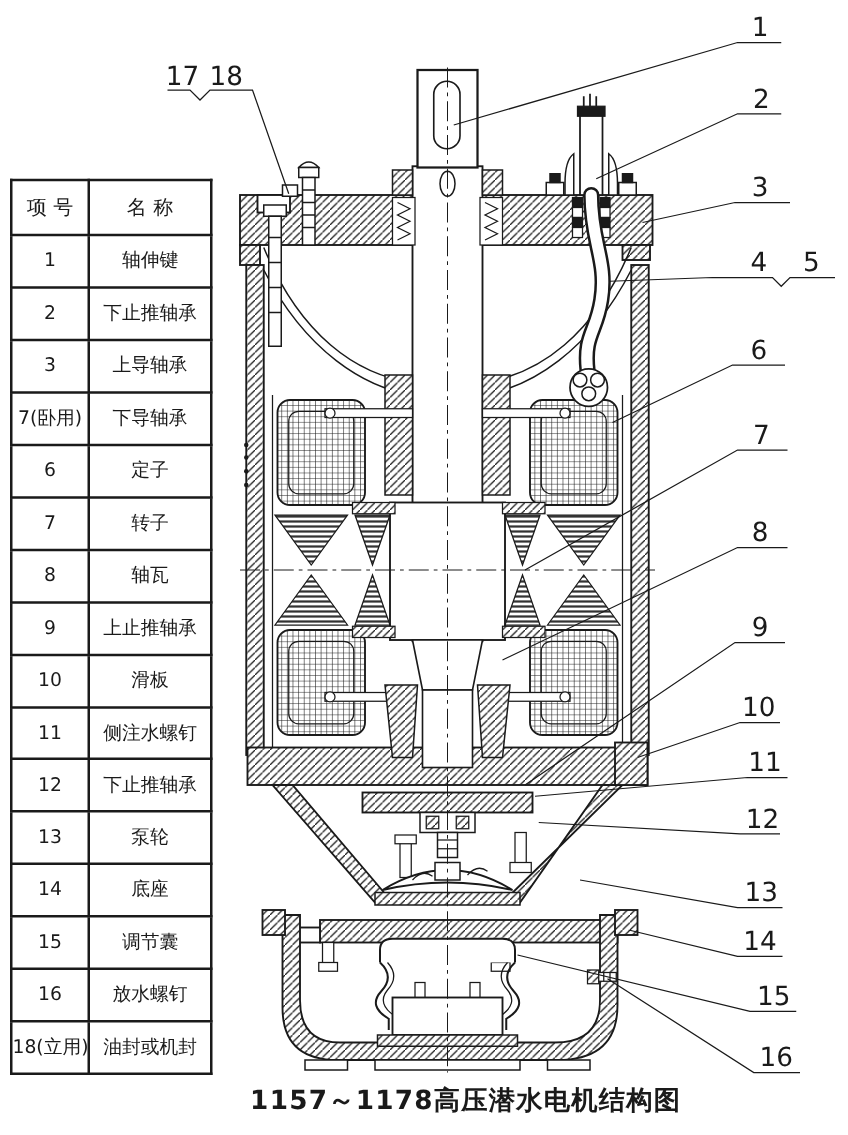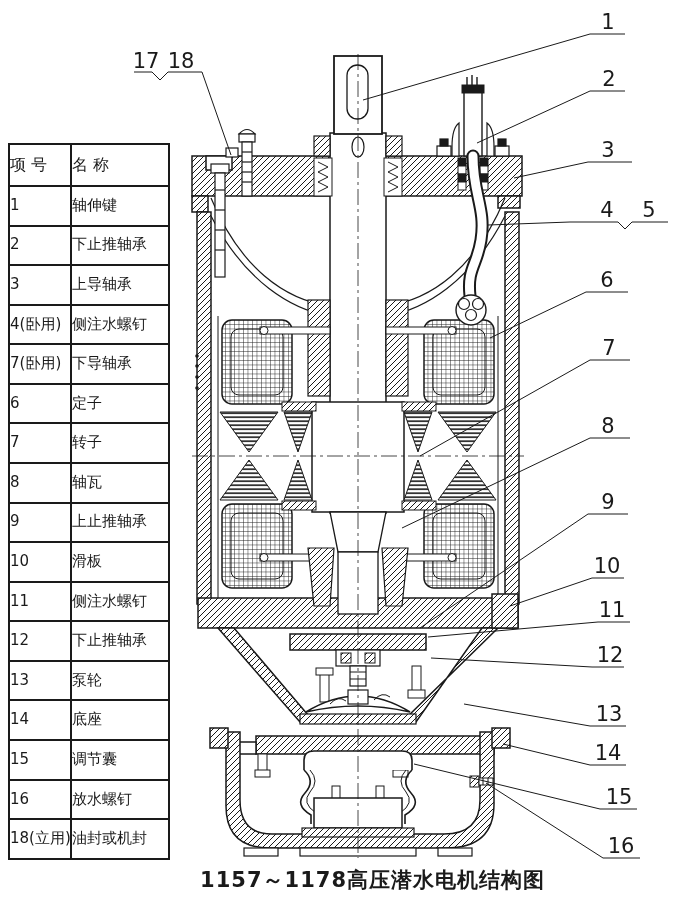--- a/index.html
+++ b/index.html
@@ -1,21 +1,21 @@
 <!DOCTYPE html>
 <html><head>
 <meta charset="utf-8">
 <style>
   html,body{margin:0;padding:0;background:#ffffff;}
   #stage{position:relative;width:678px;height:908px;background:#fff;overflow:hidden;
          font-family:"DejaVu Sans","Liberation Sans",sans-serif;color:#1a1a1a;}
   #drawing{position:absolute;left:0;top:0;}
   table.parts{position:absolute;left:8px;top:143px;width:160px;height:717px;
     border-collapse:collapse;table-layout:fixed;}
-  table.parts td{border:2px solid #1a1a1a;text-align:left;vertical-align:middle;
+  table.parts td{border:2px solid #1a1a1a;text-align:center;vertical-align:middle;
     padding:0;font-size:15px;line-height:1.05;white-space:nowrap;overflow:hidden;}
   table.parts td.no{font-size:15px;}
   table.parts tr.hdr td{font-size:16px;}
   #title{position:absolute;left:175px;top:866px;width:370px;text-align:right;
     font-size:21px;font-weight:bold;letter-spacing:1px;}
   svg text.co{font-size:21px;fill:#1a1a1a;text-anchor:middle;}
 </style>
 </head>
 <body>
 
@@ -35,24 +35,20 @@
           <td class="no">1</td>
           <td>轴伸键</td>
         </tr>
     <tr>
           <td class="no">2</td>
           <td>下止推轴承</td>
         </tr>
     <tr>
           <td class="no">3</td>
           <td>上导轴承</td>
-        </tr>
-    <tr>
-          <td class="no">4(卧用)</td>
-          <td>侧注水螺钉</td>
         </tr>
     <tr>
           <td class="no">7(卧用)</td>
           <td>下导轴承</td>
         </tr>
     <tr>
           <td class="no">6</td>
           <td>定子</td>
         </tr>
     <tr>

